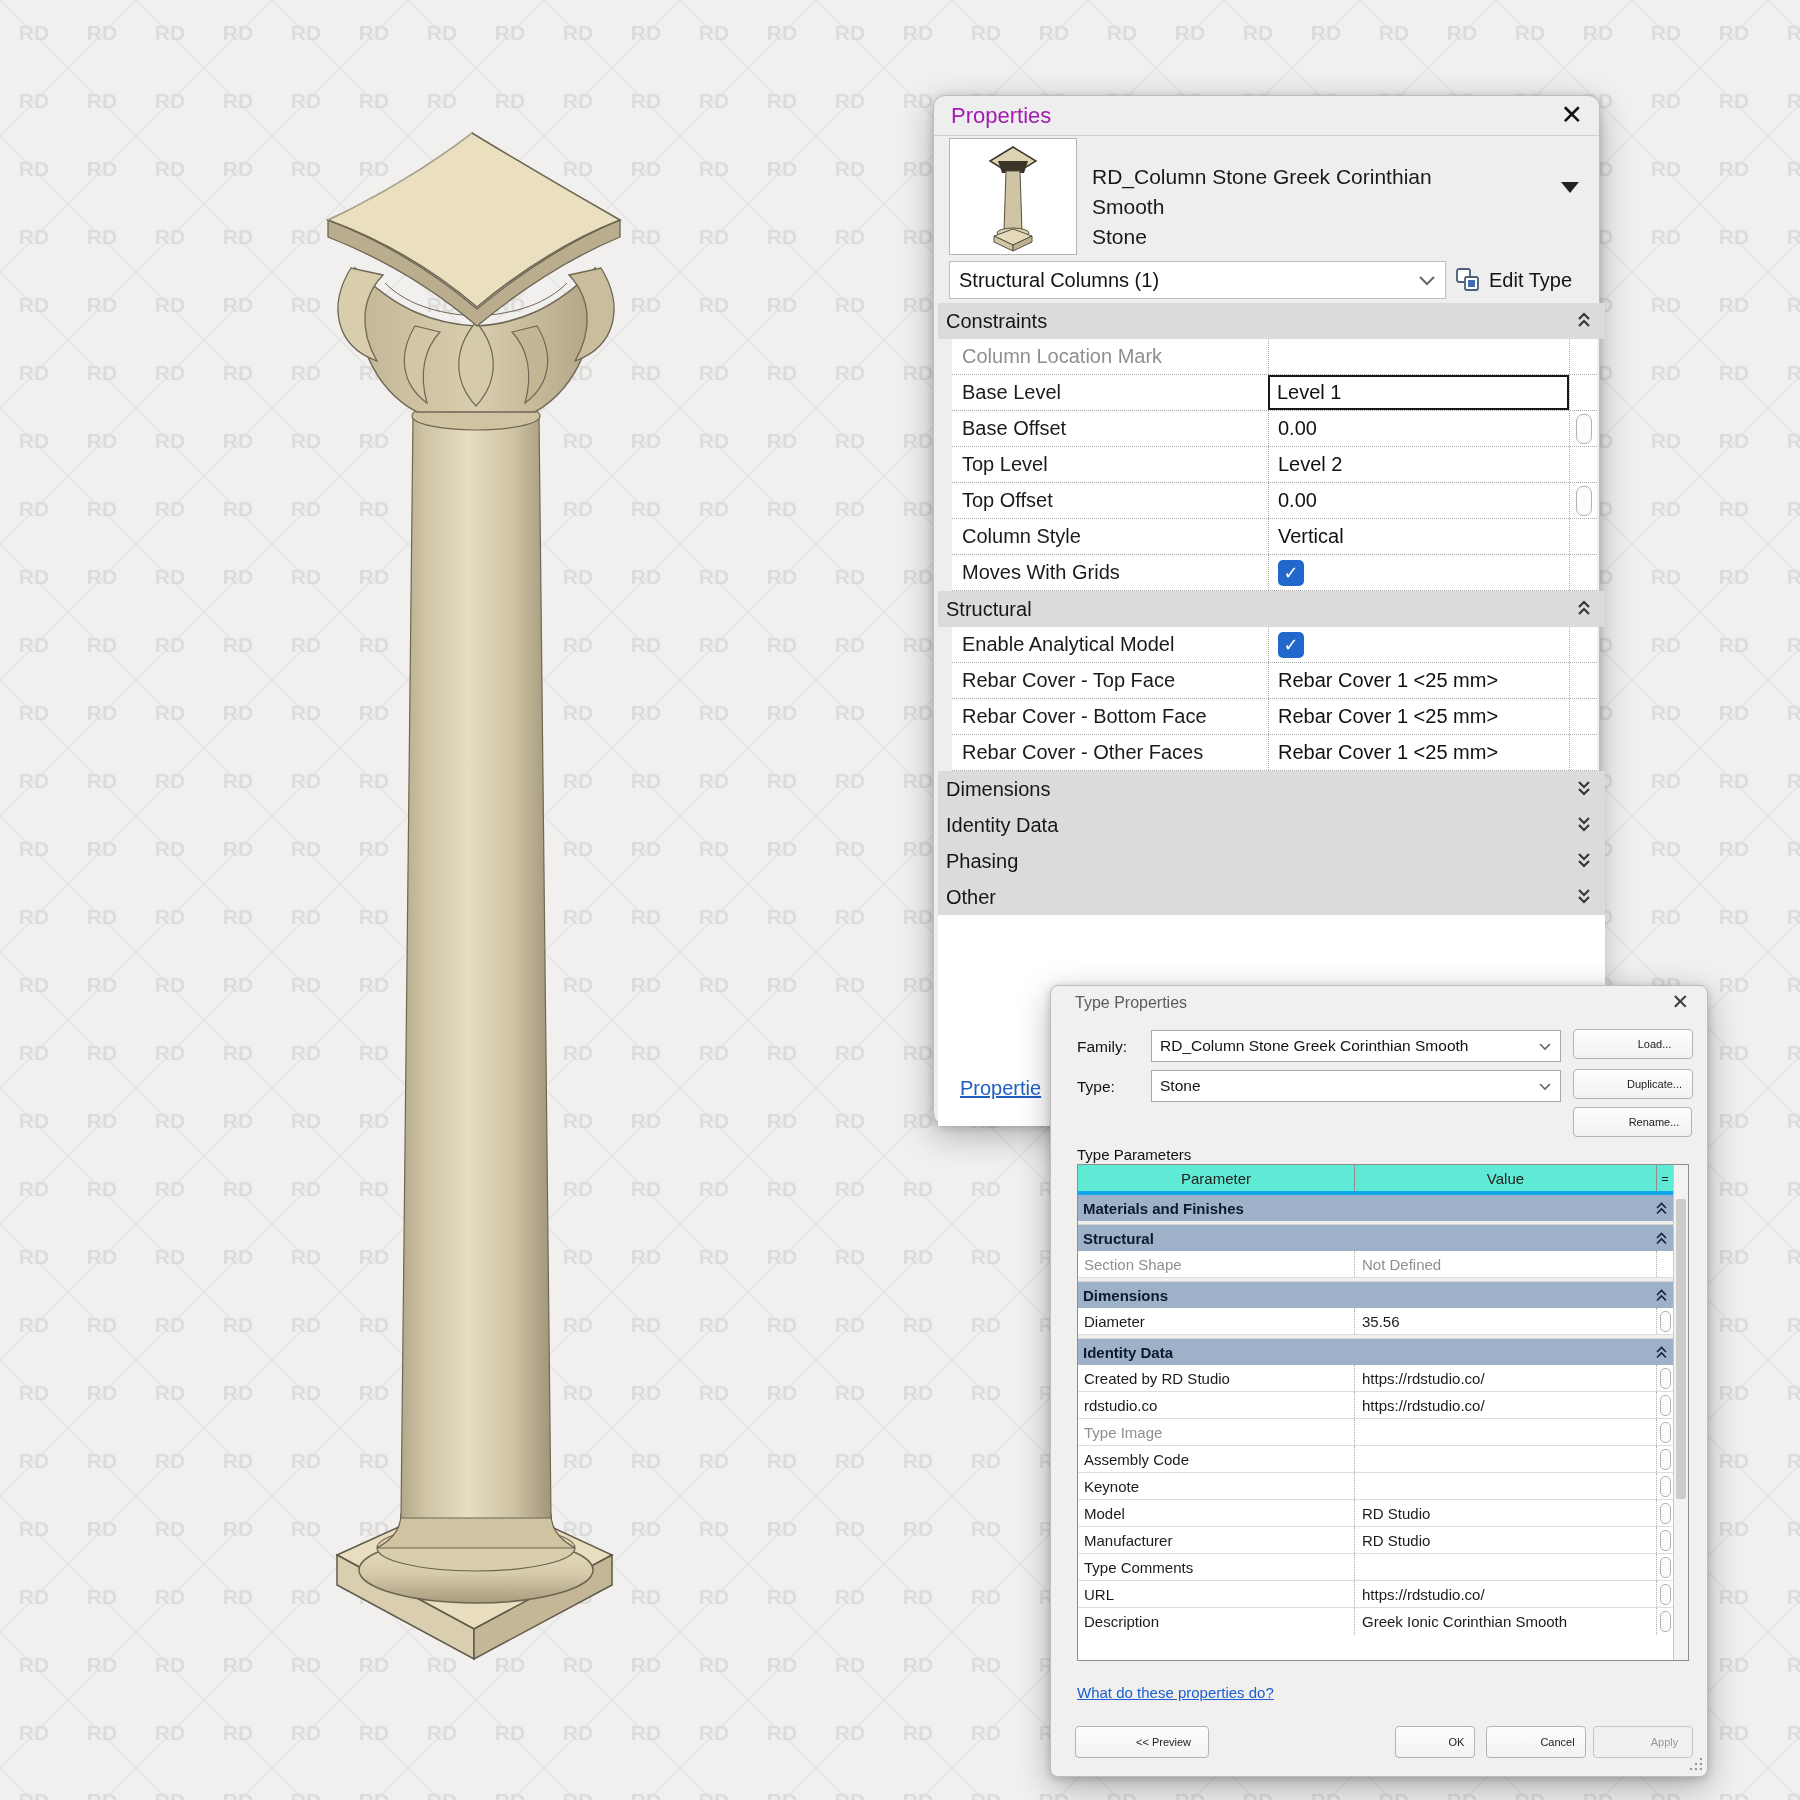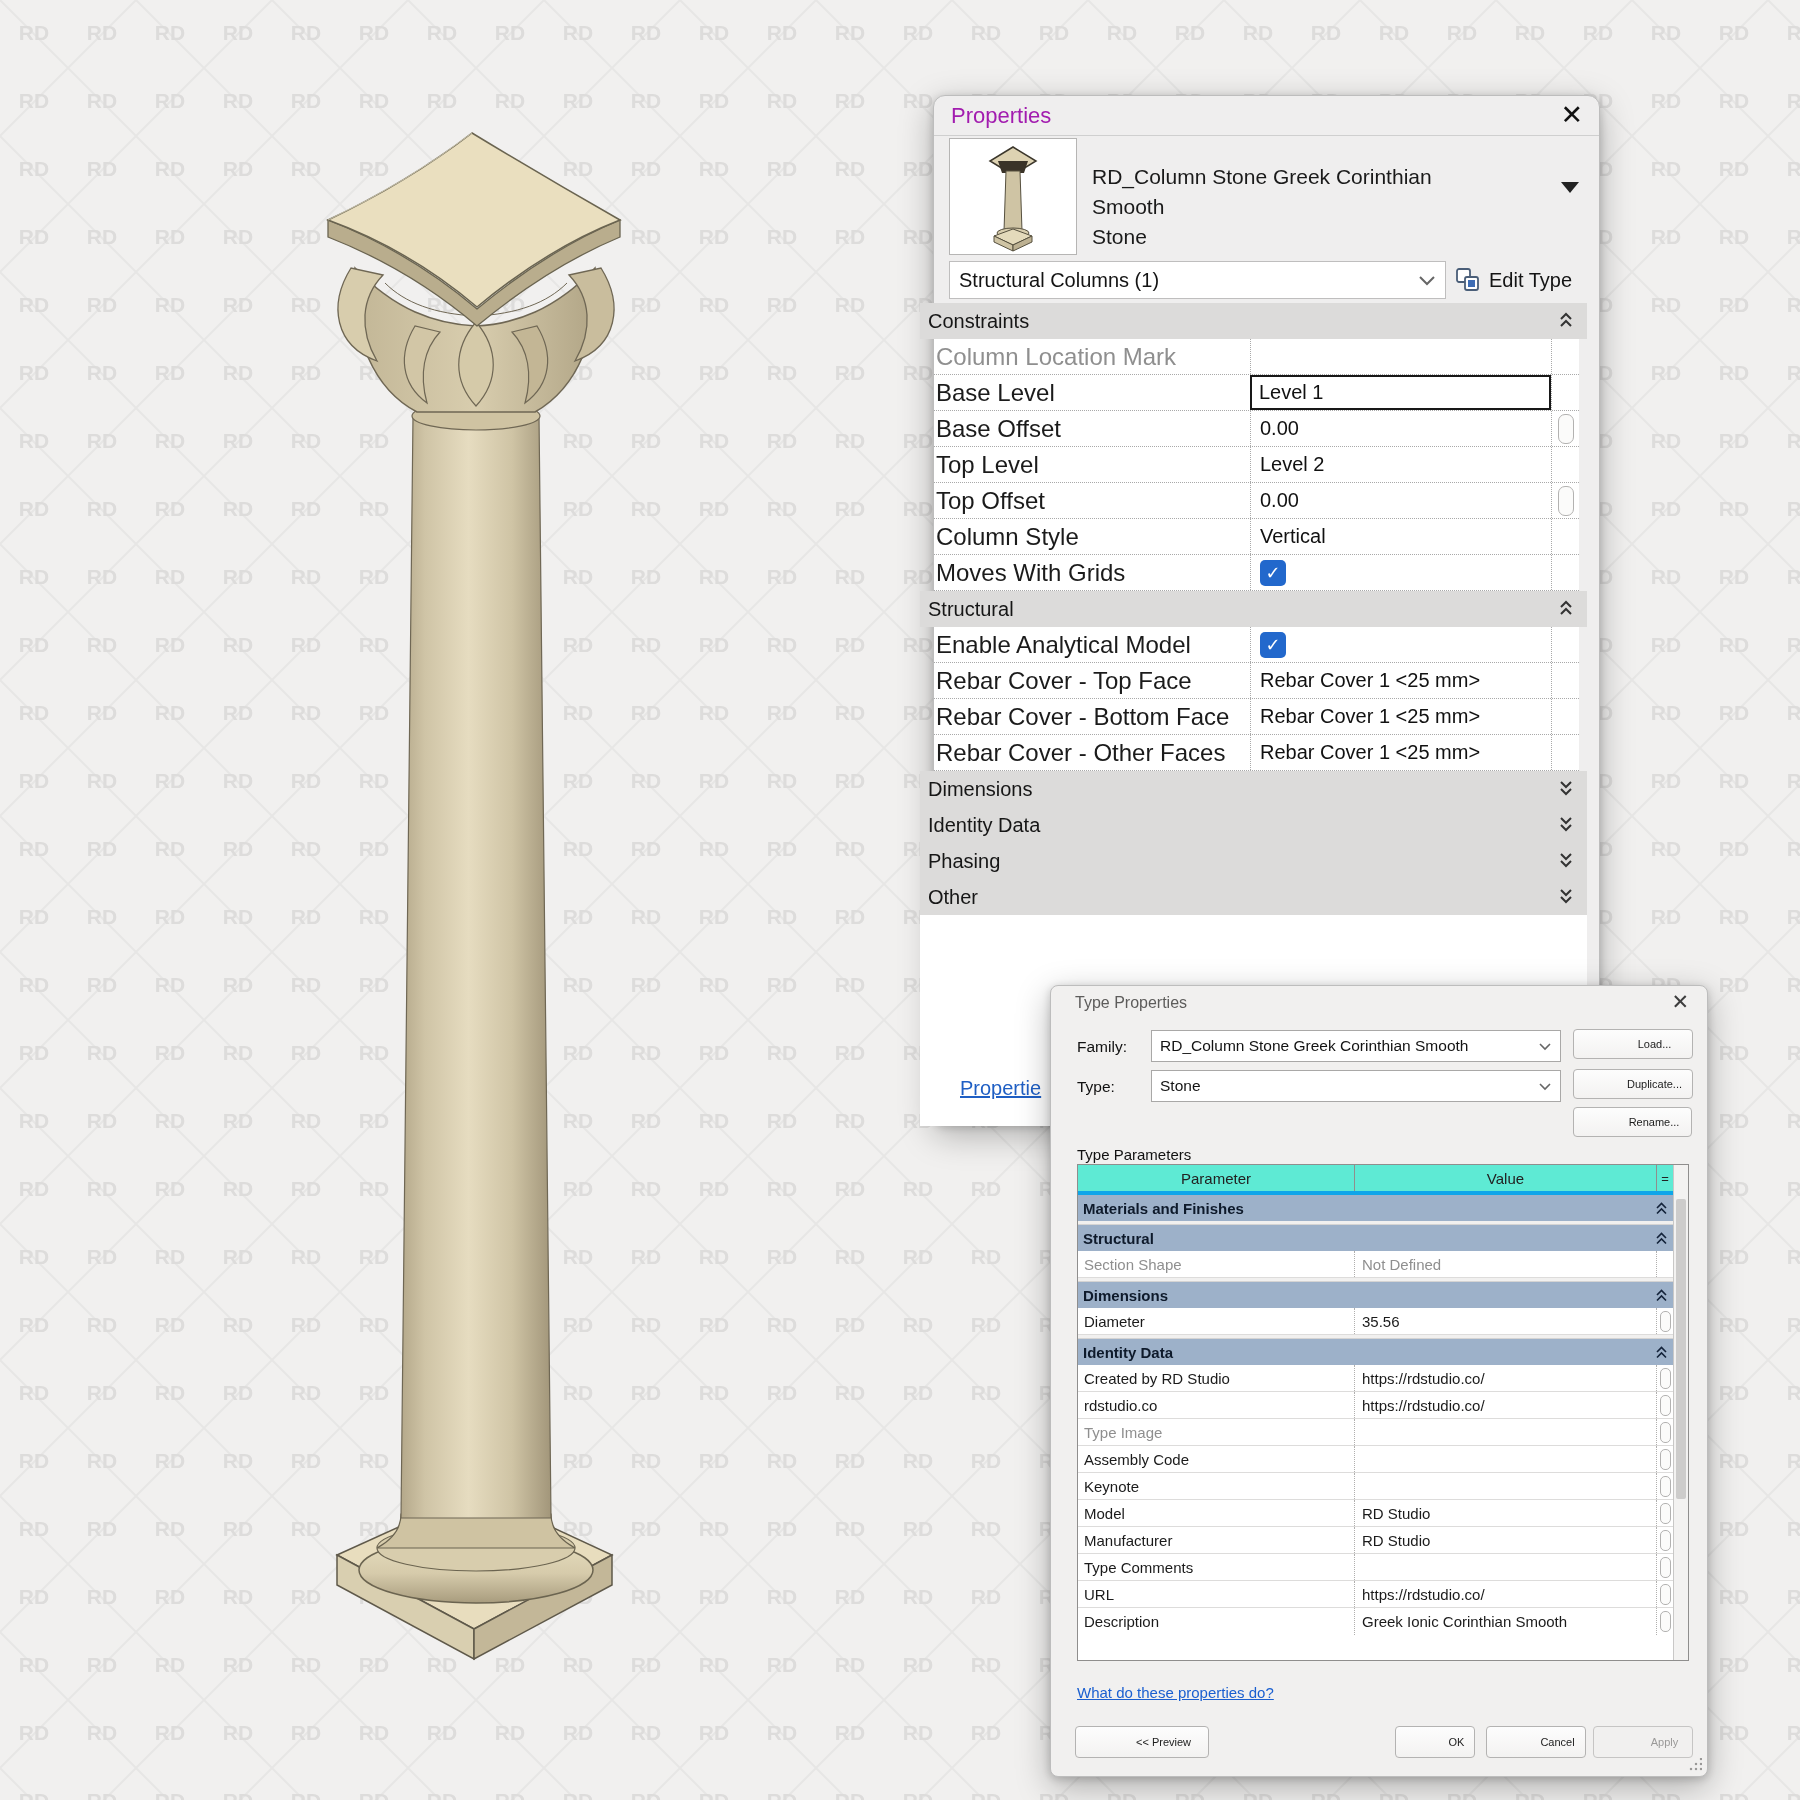--- a/index.html
+++ b/index.html
@@ -23,27 +23,27 @@
   .pp-close{position:absolute;right:16px;top:4px;font-size:27px;font-weight:300;color:#111;cursor:pointer;line-height:30px;}
   .pp-thumb{position:absolute;left:15px;top:42px;width:128px;height:117px;background:#fff;border:1px solid #b6b5b4;}
   .pp-typename{position:absolute;left:158px;top:66px;width:400px;font-size:21px;line-height:30px;color:#1a1a1a;}
   .pp-name-caret{position:absolute;right:20px;top:86px;width:0;height:0;
      border-left:9px solid transparent;border-right:9px solid transparent;border-top:11px solid #222;}
   .pp-combo{position:absolute;left:15px;top:165px;width:497px;height:38px;background:#fff;border:1px solid #bfbebe;
      font-size:20px;display:flex;align-items:center;padding-left:9px;color:#141414;}
   .pp-combo svg{position:absolute;right:10px;top:14px;}
   .pp-edittype{position:absolute;left:521px;top:165px;height:38px;display:flex;align-items:center;gap:8px;
      font-size:20px;color:#141414;cursor:pointer;}
-  .pp-table{position:absolute;left:0;top:207px;width:645px;}
+  .pp-table{position:absolute;left:18px;top:207px;width:645px;}
   .psec{height:36px;background:#dcdbda;display:flex;align-items:center;padding-left:8px;
      font-size:20px;color:#161616;position:relative;margin-left:-14px;margin-right:-8px;
      padding-right:22px;}
   .psec .chev{position:absolute;right:14px;top:8px;}
   .prow{display:flex;height:36px;border-bottom:1px dotted #a9a9a9;background:#fff;}
-  .pname{width:316px;padding-left:2px;font-size:24px;display:flex;align-items:center;color:#1b1b1b;
+  .pname{width:316px;padding-left:10px;font-size:20px;display:flex;align-items:center;color:#1b1b1b;
      white-space:nowrap;overflow:hidden;}
   .pval{width:301px;border-left:1px dotted #a9a9a9;padding-left:9px;display:flex;align-items:center;
      font-size:20px;color:#111;position:relative;white-space:nowrap;}
   .pmini{width:28px;border-left:1px dotted #a9a9a9;display:flex;align-items:center;justify-content:center;}
   .disabled-text{color:#8f8f8f;}
   .pval.focused{border:2px solid #181818;padding-left:7px;}
   .checkbox{width:26px;height:26px;border-radius:5px;background:#2268cc;color:#fff;font-size:18px;
      display:flex;align-items:center;justify-content:center;cursor:pointer;}
   .pillbtn{width:16px;height:30px;border:1px solid #b3b2b1;border-radius:7px;background:#fbfbfa;cursor:pointer;}
   .pp-bottomlink{position:absolute;left:26px;top:981px;font-size:20px;color:#1f5fc4;text-decoration:underline;cursor:pointer;white-space:nowrap;}

